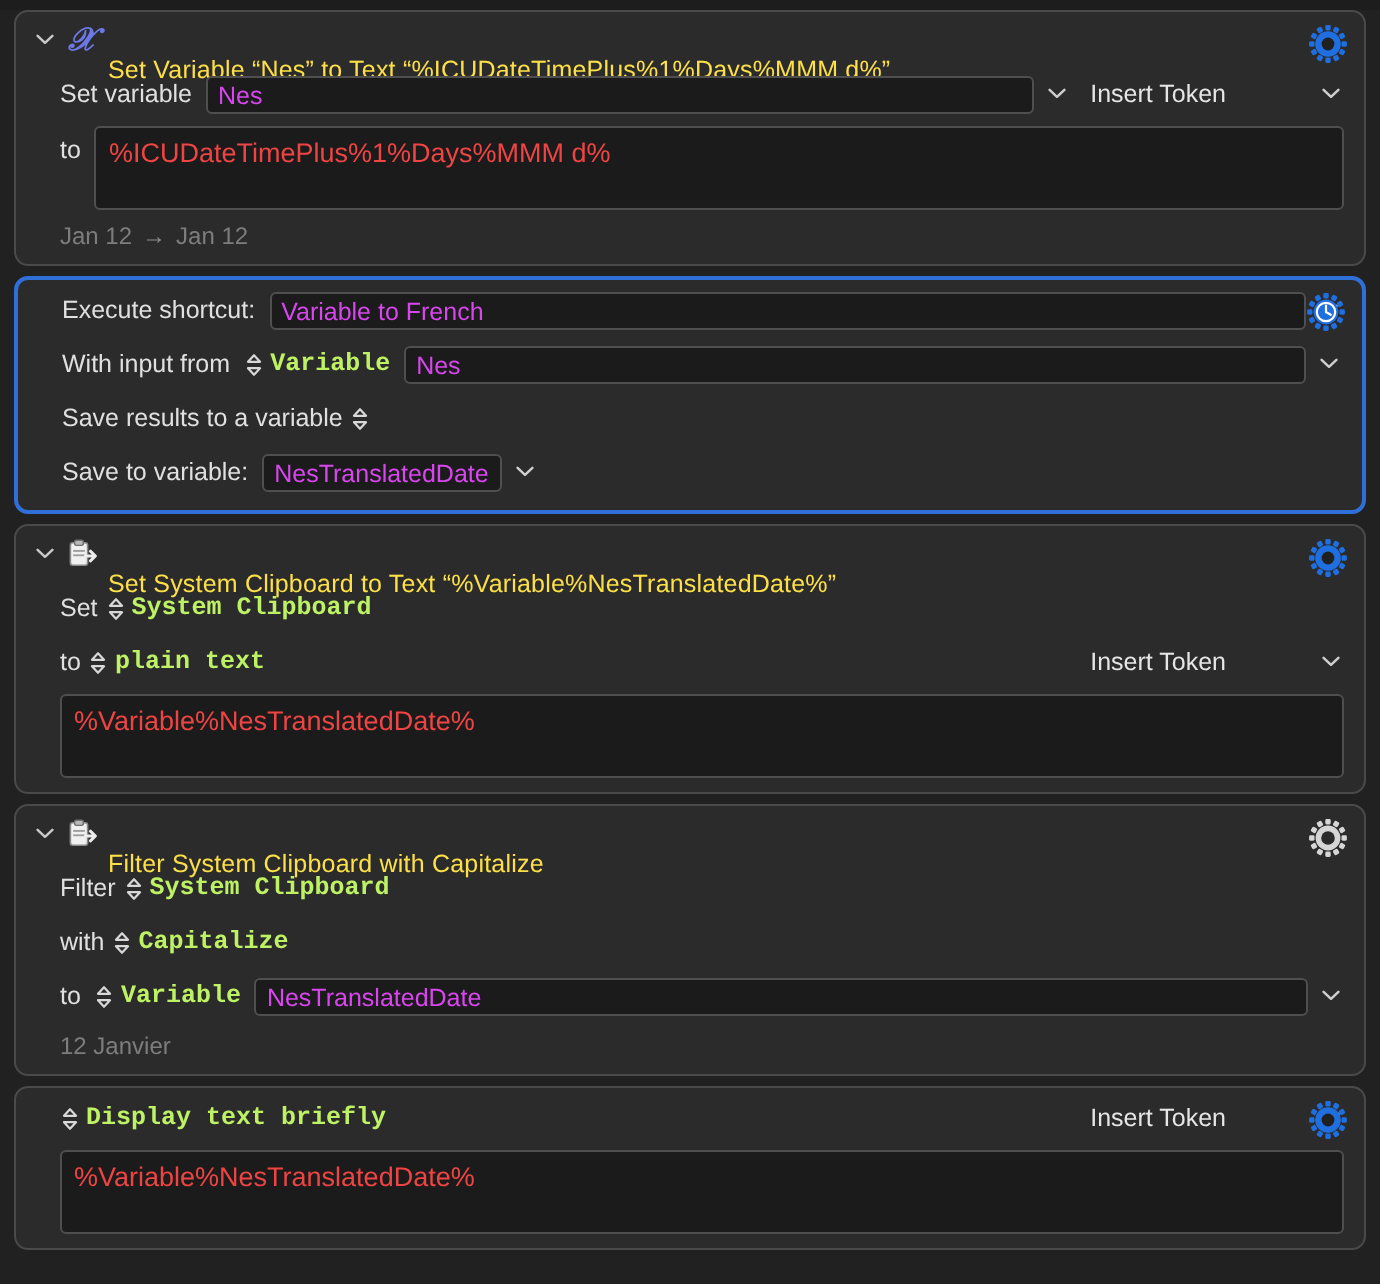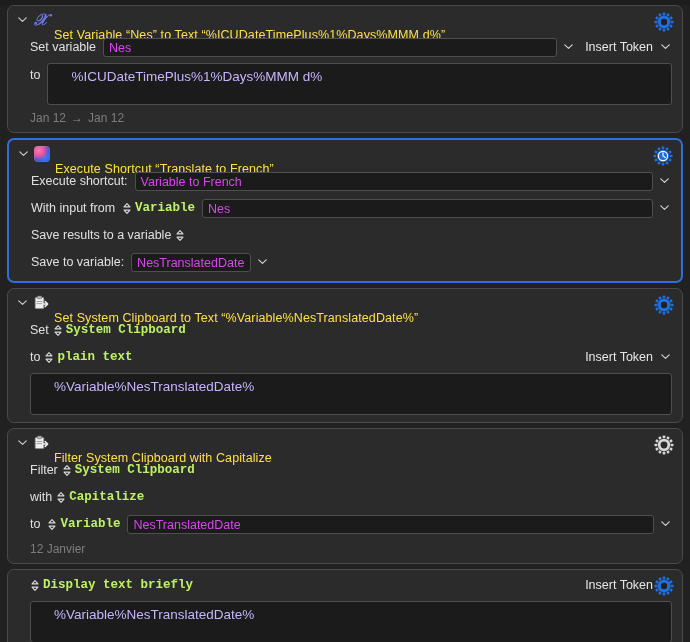--- a/index.html
+++ b/index.html
@@ -127,40 +127,41 @@
   .chev svg { display:block; }
 
   .insert-token {
     font-size: 12.5px;
     color: #e6e6e6;
     display: flex;
     align-items: center;
     margin-left: 10px;
     white-space: nowrap;
     cursor: pointer;
+    gap: 40px;
   }
   .insert-token .chev { margin-left: 5px; }
 
   
   .textarea-row {
     display: flex;
     align-items: flex-start;
     padding: 0 10px 0 22px;
     margin-top: 4px;
   }
   .textarea-row .lbl { line-height: 20px; padding-top: 2px; }
   .textarea {
     background: #1b1b1b;
     border: 1px solid #4f4f4f;
     border-radius: 3px;
     flex: 1 1 auto;
     min-height: 40px;
     font-size: 13.5px;
-    color: #c4b5fd;
-    padding: 5px 23px;
+    color: #ef4444;
+    padding: 5px 6px;
     box-sizing: border-box;
     white-space: nowrap;
     overflow: hidden;
   }
   .textarea.tall { min-height: 42px; }
 
   
   .result {
     font-size: 12px;
     color: #7d7d7d;
@@ -247,31 +248,20 @@
         <span class="lbl">to</span>
         <div class="textarea tall">%ICUDateTimePlus%1%Days%MMM d%</div>
       </div>
       <div class="result">
         <span>Jan 12</span>
         <span class="arrow-glyph">→</span>
         <span>Jan 12</span>
       </div>
     </div>
     <div class="action selected">
-      <div class="title-row">
-        <span class="disclosure">
-          <svg width="9" height="6" viewBox="0 0 9 6">
-            <path d="M0.8 0.9 L4.5 4.4 L8.2 0.9" fill="none" stroke="currentColor" stroke-width="1.25" stroke-linecap="round" stroke-linejoin="round"></path>
-          </svg>
-        </span>
-        <span class="title-icon">
-          <span class="icon-shortcut"></span>
-        </span>
-        <span class="title-text">Execute Shortcut “Translate to French”</span>
-      </div>
       <span class="gear-btn"><svg width="20" height="20" viewBox="0 0 20 20">
           <rect x="16.75" y="8.65" width="2.7" height="2.7" rx="0.7" fill="#1f6fe0" transform="rotate(0,18.10,10.00)"></rect>
           <rect x="15.66" y="12.70" width="2.7" height="2.7" rx="0.7" fill="#1f6fe0" transform="rotate(30,17.01,14.05)"></rect>
           <rect x="12.70" y="15.66" width="2.7" height="2.7" rx="0.7" fill="#1f6fe0" transform="rotate(60,14.05,17.01)"></rect>
           <rect x="8.65" y="16.75" width="2.7" height="2.7" rx="0.7" fill="#1f6fe0" transform="rotate(90,10.00,18.10)"></rect>
           <rect x="4.60" y="15.66" width="2.7" height="2.7" rx="0.7" fill="#1f6fe0" transform="rotate(120,5.95,17.01)"></rect>
           <rect x="1.64" y="12.70" width="2.7" height="2.7" rx="0.7" fill="#1f6fe0" transform="rotate(150,2.99,14.05)"></rect>
           <rect x="0.55" y="8.65" width="2.7" height="2.7" rx="0.7" fill="#1f6fe0" transform="rotate(180,1.90,10.00)"></rect>
           <rect x="1.64" y="4.60" width="2.7" height="2.7" rx="0.7" fill="#1f6fe0" transform="rotate(210,2.99,5.95)"></rect>
           <rect x="4.60" y="1.64" width="2.7" height="2.7" rx="0.7" fill="#1f6fe0" transform="rotate(240,5.95,2.99)"></rect>

